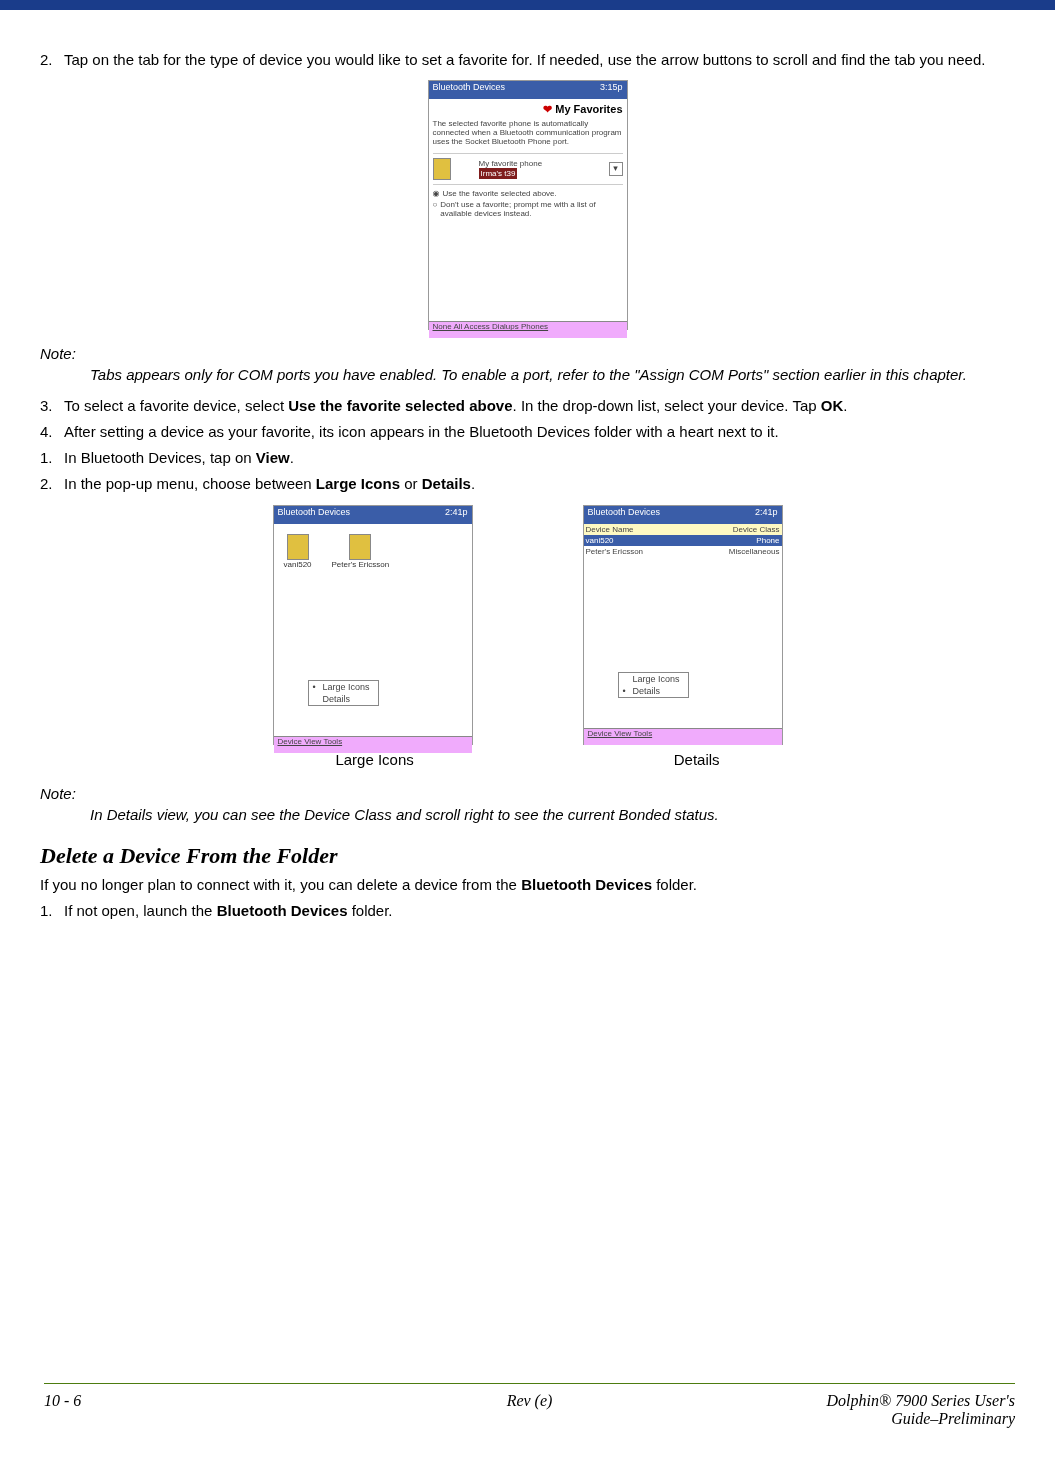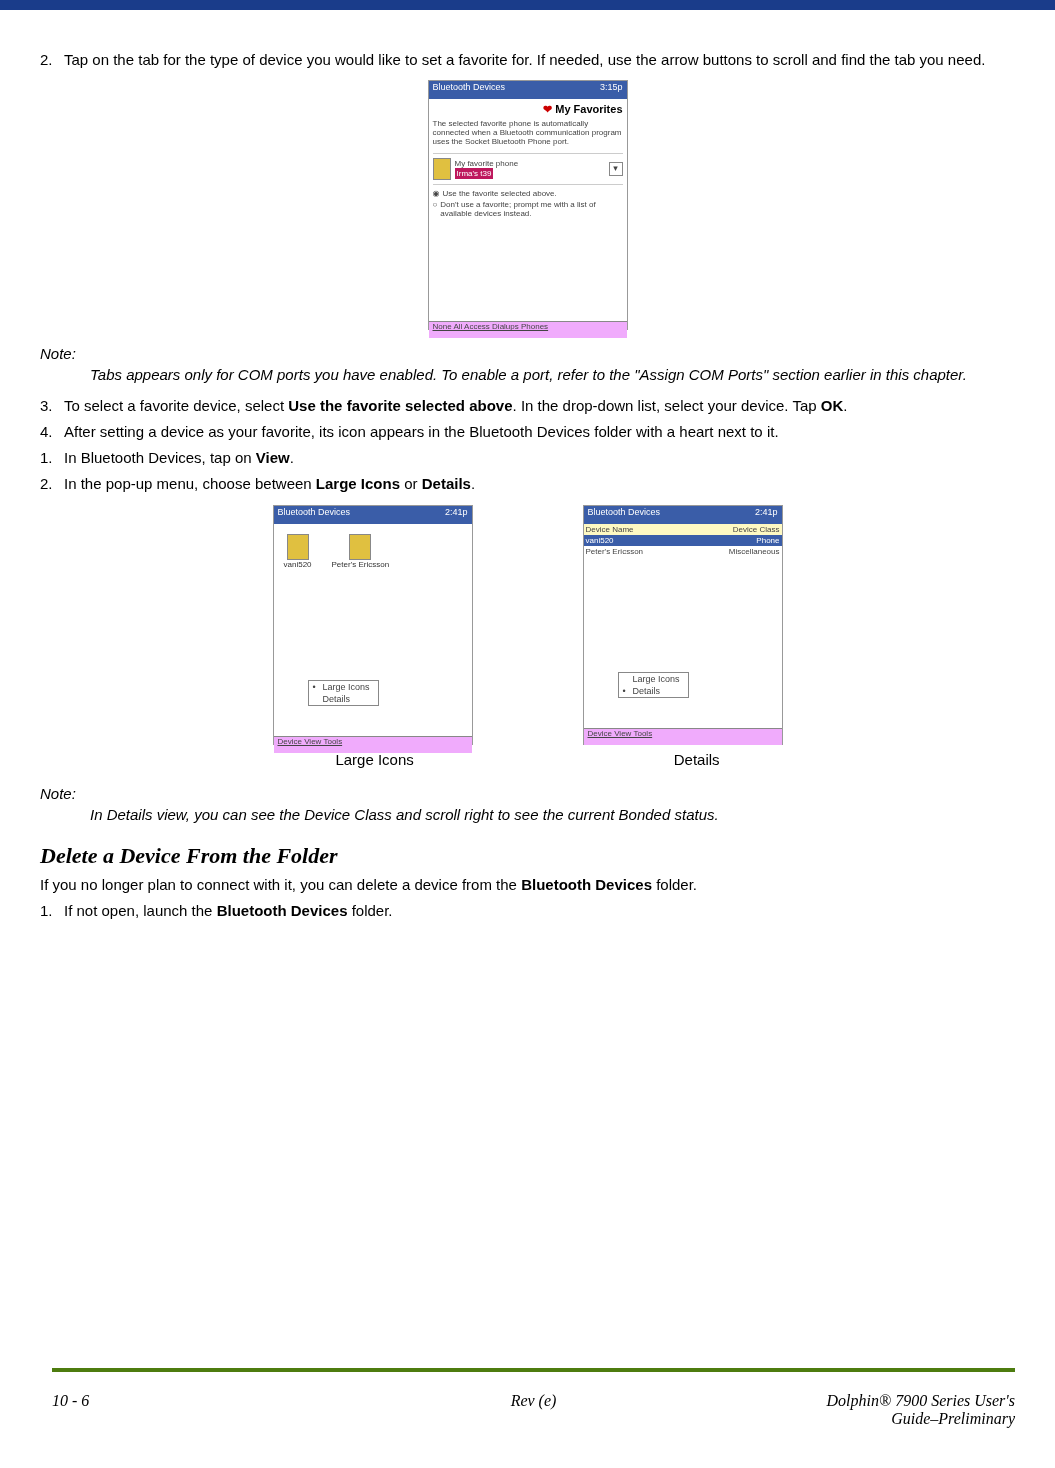--- a/index.html
+++ b/index.html
@@ -89,24 +89,24 @@
     font-family: "Times New Roman", Times, serif;
     font-weight: bold;
     font-style: italic;
     font-size: 22px;
     margin: 18px 0 6px 0;
   }
   .body-line { margin: 2px 0 4px 0; line-height:1.35; }
   .footer {
     position: absolute;
     bottom: 40px;
-    left: 52px;
+    left: 44px;
     right: 40px;
-    border-top: 4px solid #4d7c0f;
-    padding-top: 20px;
+    border-top: 1px solid #4d7c0f;
+    padding-top: 8px;
     display:flex;
     font-family: "Times New Roman", Times, serif;
     font-style: italic;
     font-size: 16px;
   }
   .footer .f-left { flex:1; text-align:left; }
   .footer .f-center { flex:1; text-align:center; }
   .footer .f-right { flex:1; text-align:right; }
   .icon-row { display:flex; gap:20px; padding:6px;}
   .icon-item { display:flex; flex-direction:column; align-items:center; font-size:8px; color:#333;}
@@ -137,23 +137,23 @@
         <span>3:15p</span>
       </div>
       <div class="screenshot-body">
         <div style="font-weight:bold; font-size:11px; color:#000; margin-bottom:4px;text-align:right;">
           <span style="color:#c00;">❤</span>
           <span>My Favorites</span>
         </div>
         <div style="font-size:8px; line-height:1.1; margin-bottom:6px;">The selected favorite phone is automatically connected when a Bluetooth communication program uses the Socket Bluetooth Phone port.</div>
         <div style="border-top:1px solid #ccc; border-bottom:1px solid #ccc; padding:4px 0; margin-bottom:4px; display:flex; align-items:center; gap:4px;">
           <div style="width:16px;height:20px;background:#e0c040;border:1px solid #888;"></div>
-          <div style="flex:1;">
+          <div style="flex:1;margin-left:24px;">
             <div style="font-size:8px;">My favorite phone</div>
-            <div style="background:#be185d;color:#fff;font-size:8px;padding:1px 2px;display:inline-block;">Irma's t39</div>
+            <div style="background:#7f1d1d;color:#fff;font-size:8px;padding:1px 2px;display:inline-block;">Irma's t39</div>
           </div>
           <div style="width:12px;height:12px;border:1px solid #888;text-align:center;line-height:10px;">▾</div>
         </div>
         <div style="font-size:8px;display:flex;gap:3px;align-items:flex-start;margin-bottom:2px;">
           <span>◉</span>
           <span>Use the favorite selected above.</span>
         </div>
         <div style="font-size:8px;display:flex;gap:3px;align-items:flex-start;">
           <span>○</span>
           <span>Don't use a favorite; prompt me with a list of available devices instead.</span>

